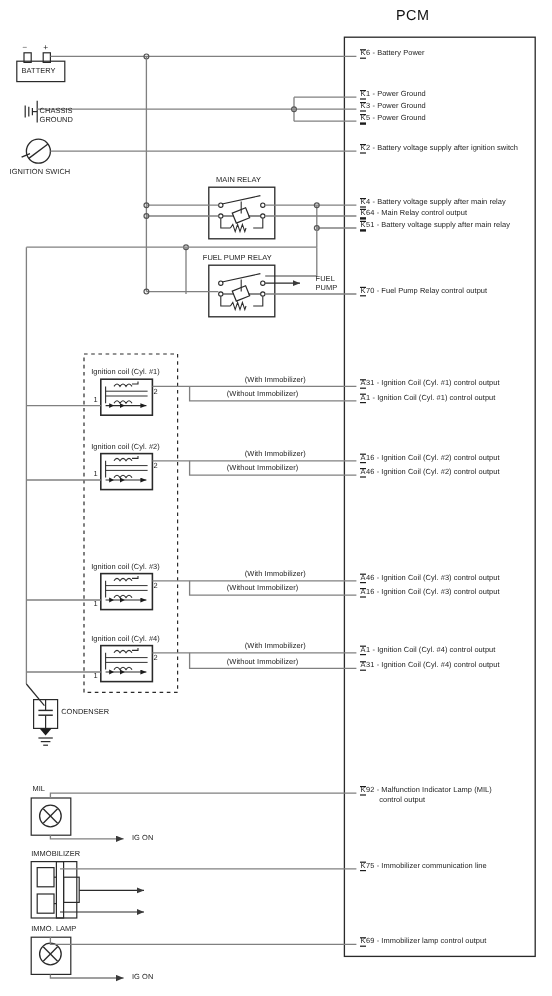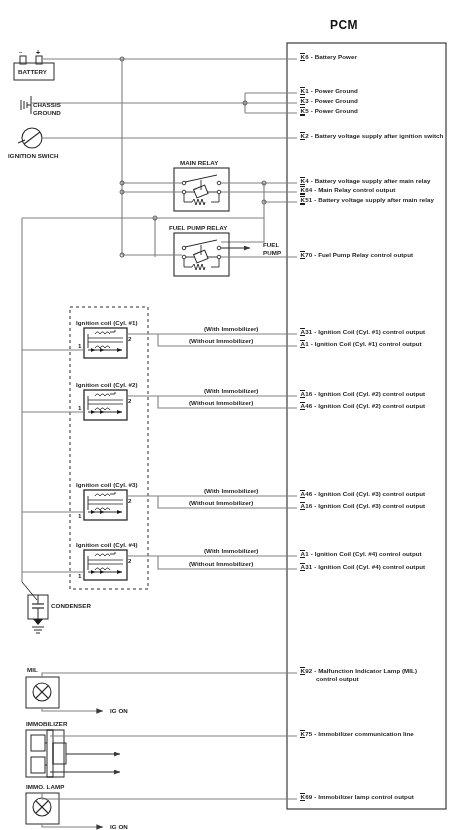--- a/index.html
+++ b/index.html
@@ -5,21 +5,21 @@
   * { box-sizing: border-box; }
   html, body { margin: 0; padding: 0; }
   body {
     width: 460px; height: 830px;
     background: #ffffff;
     font-family: "Liberation Sans", sans-serif;
     color: #1a1a1a;
     overflow: hidden;
     position: relative;
   }
-  #diagram { position: absolute; left: 0; top: 12px; width: 460px; height: 714px; font-weight: bold; }
+  #diagram { position: absolute; left: 0; top: 0; width: 460px; height: 714px; }
 
   
   .lbl {
     position: absolute;
     font-size: 6.2px;
     line-height: 7.4px;
     letter-spacing: .05px;
     white-space: nowrap;
     color: #1c1c1c;
   }

